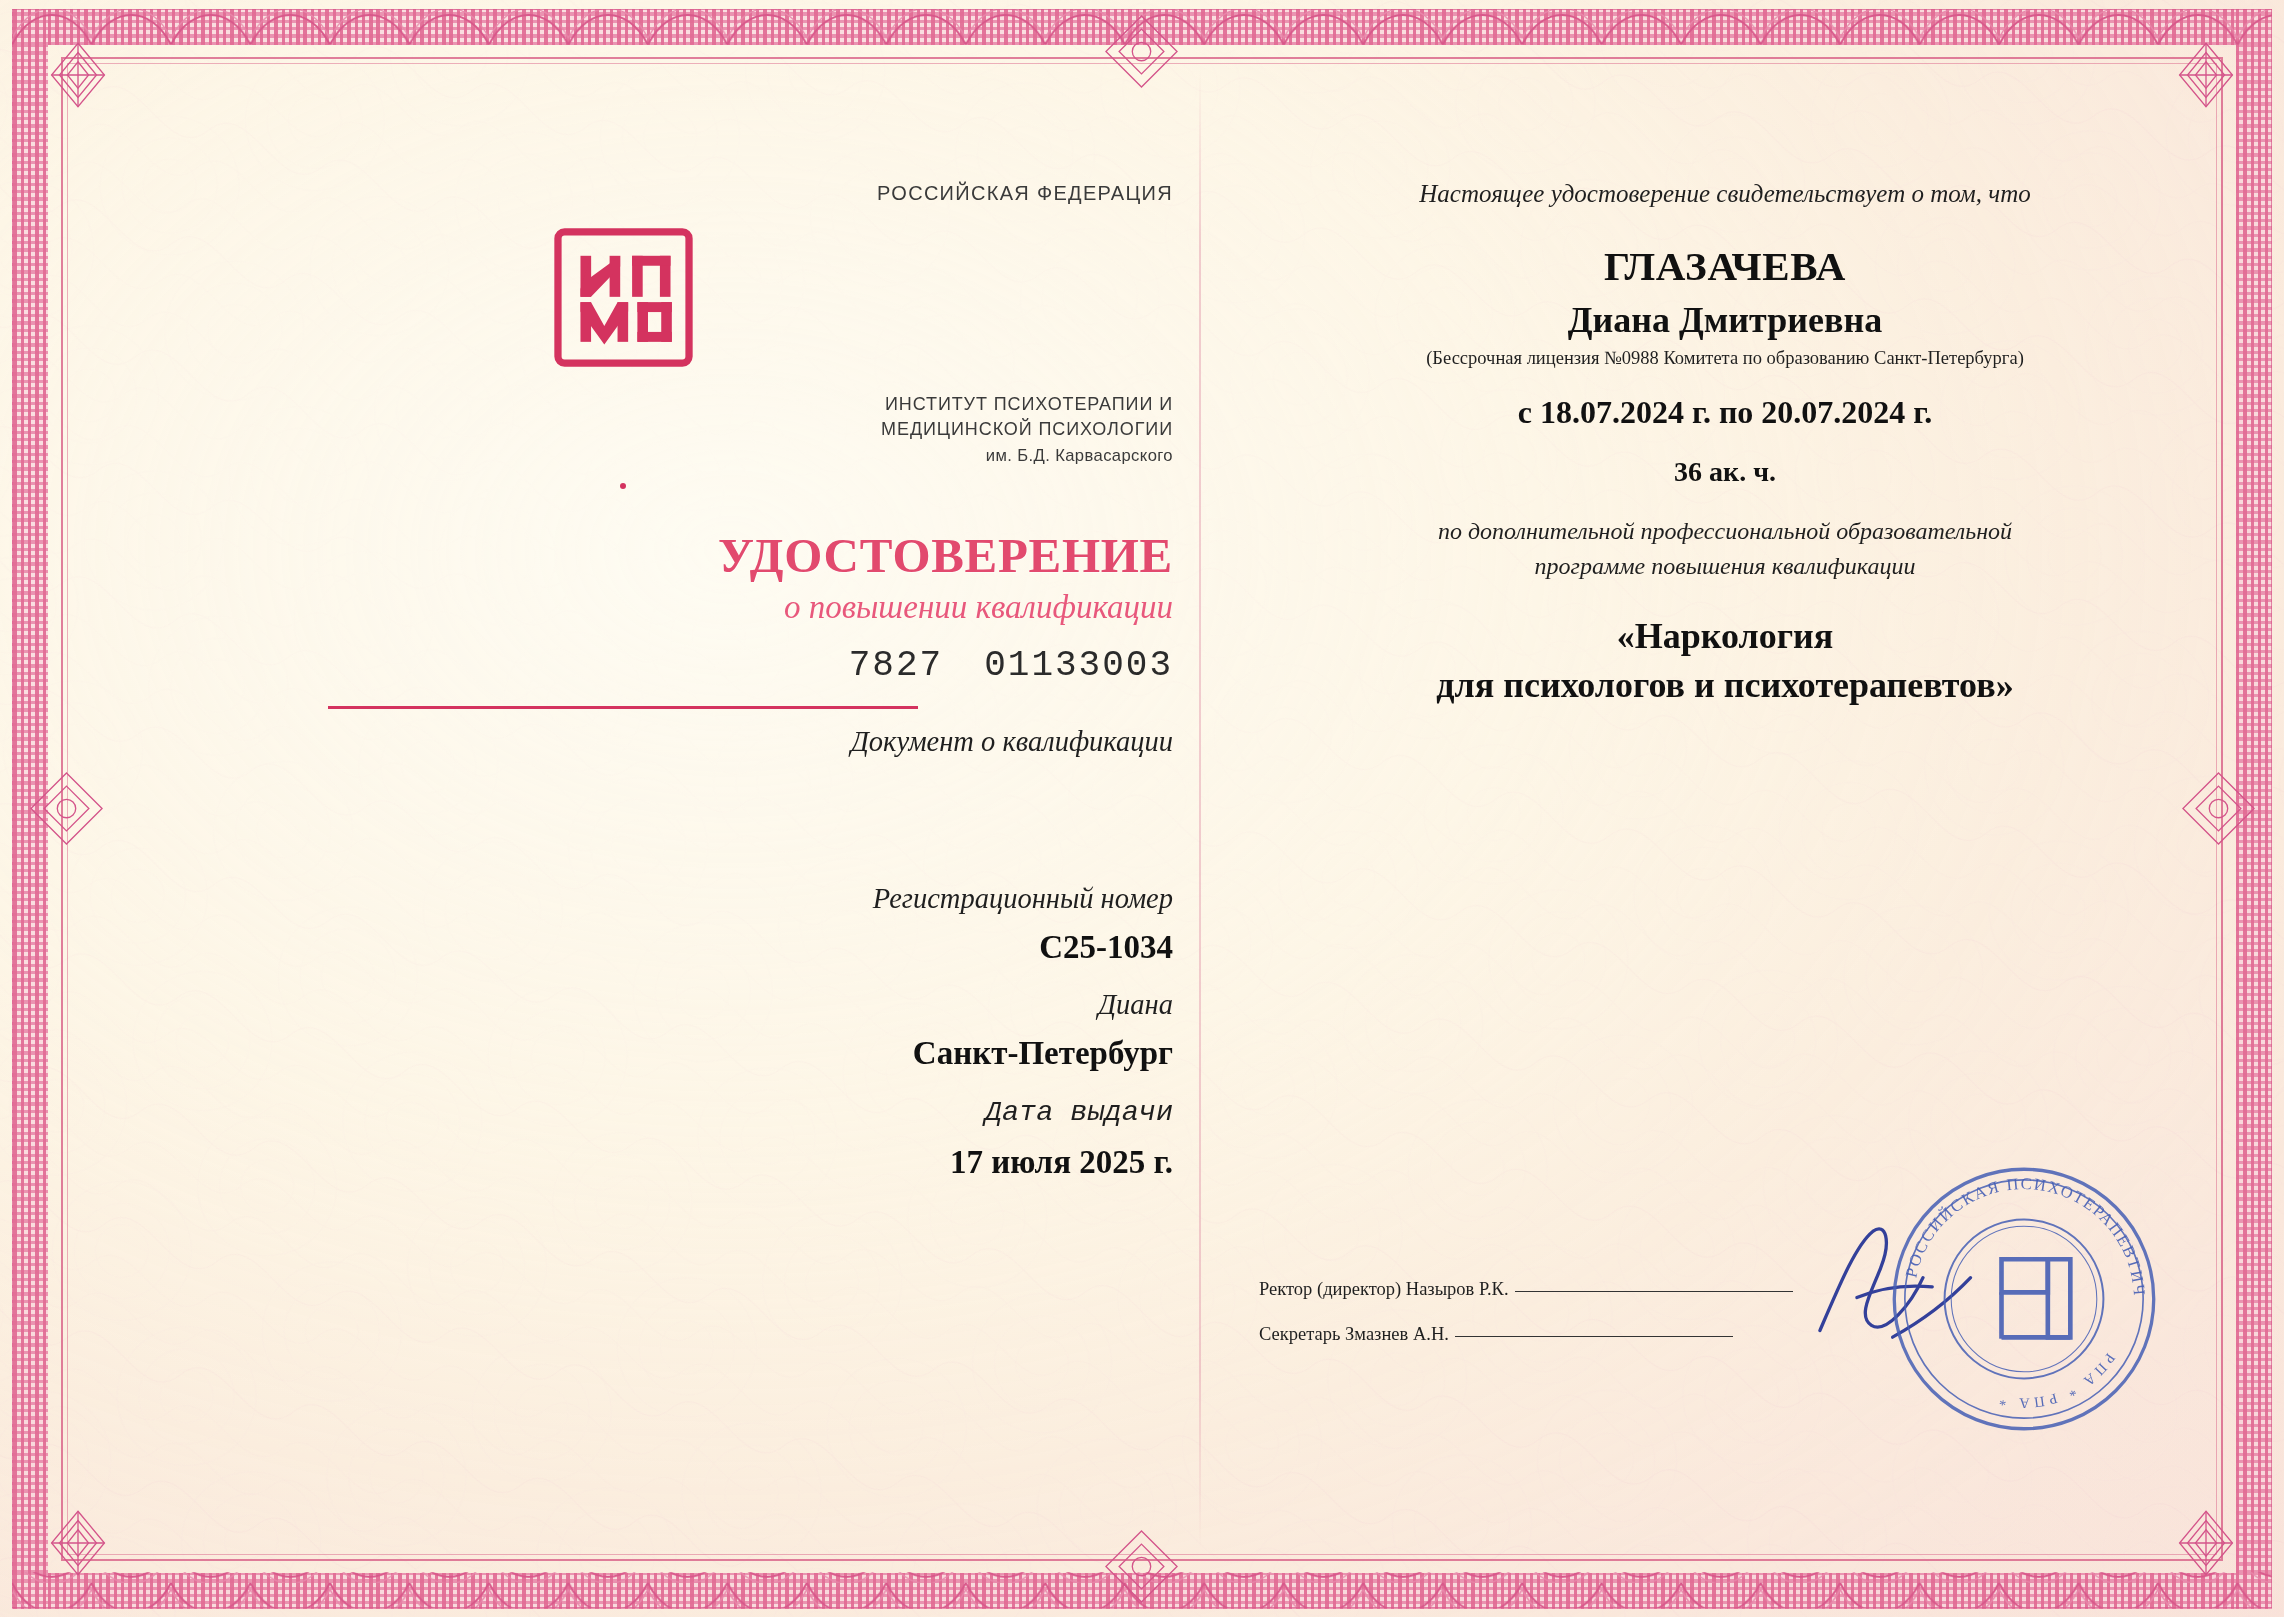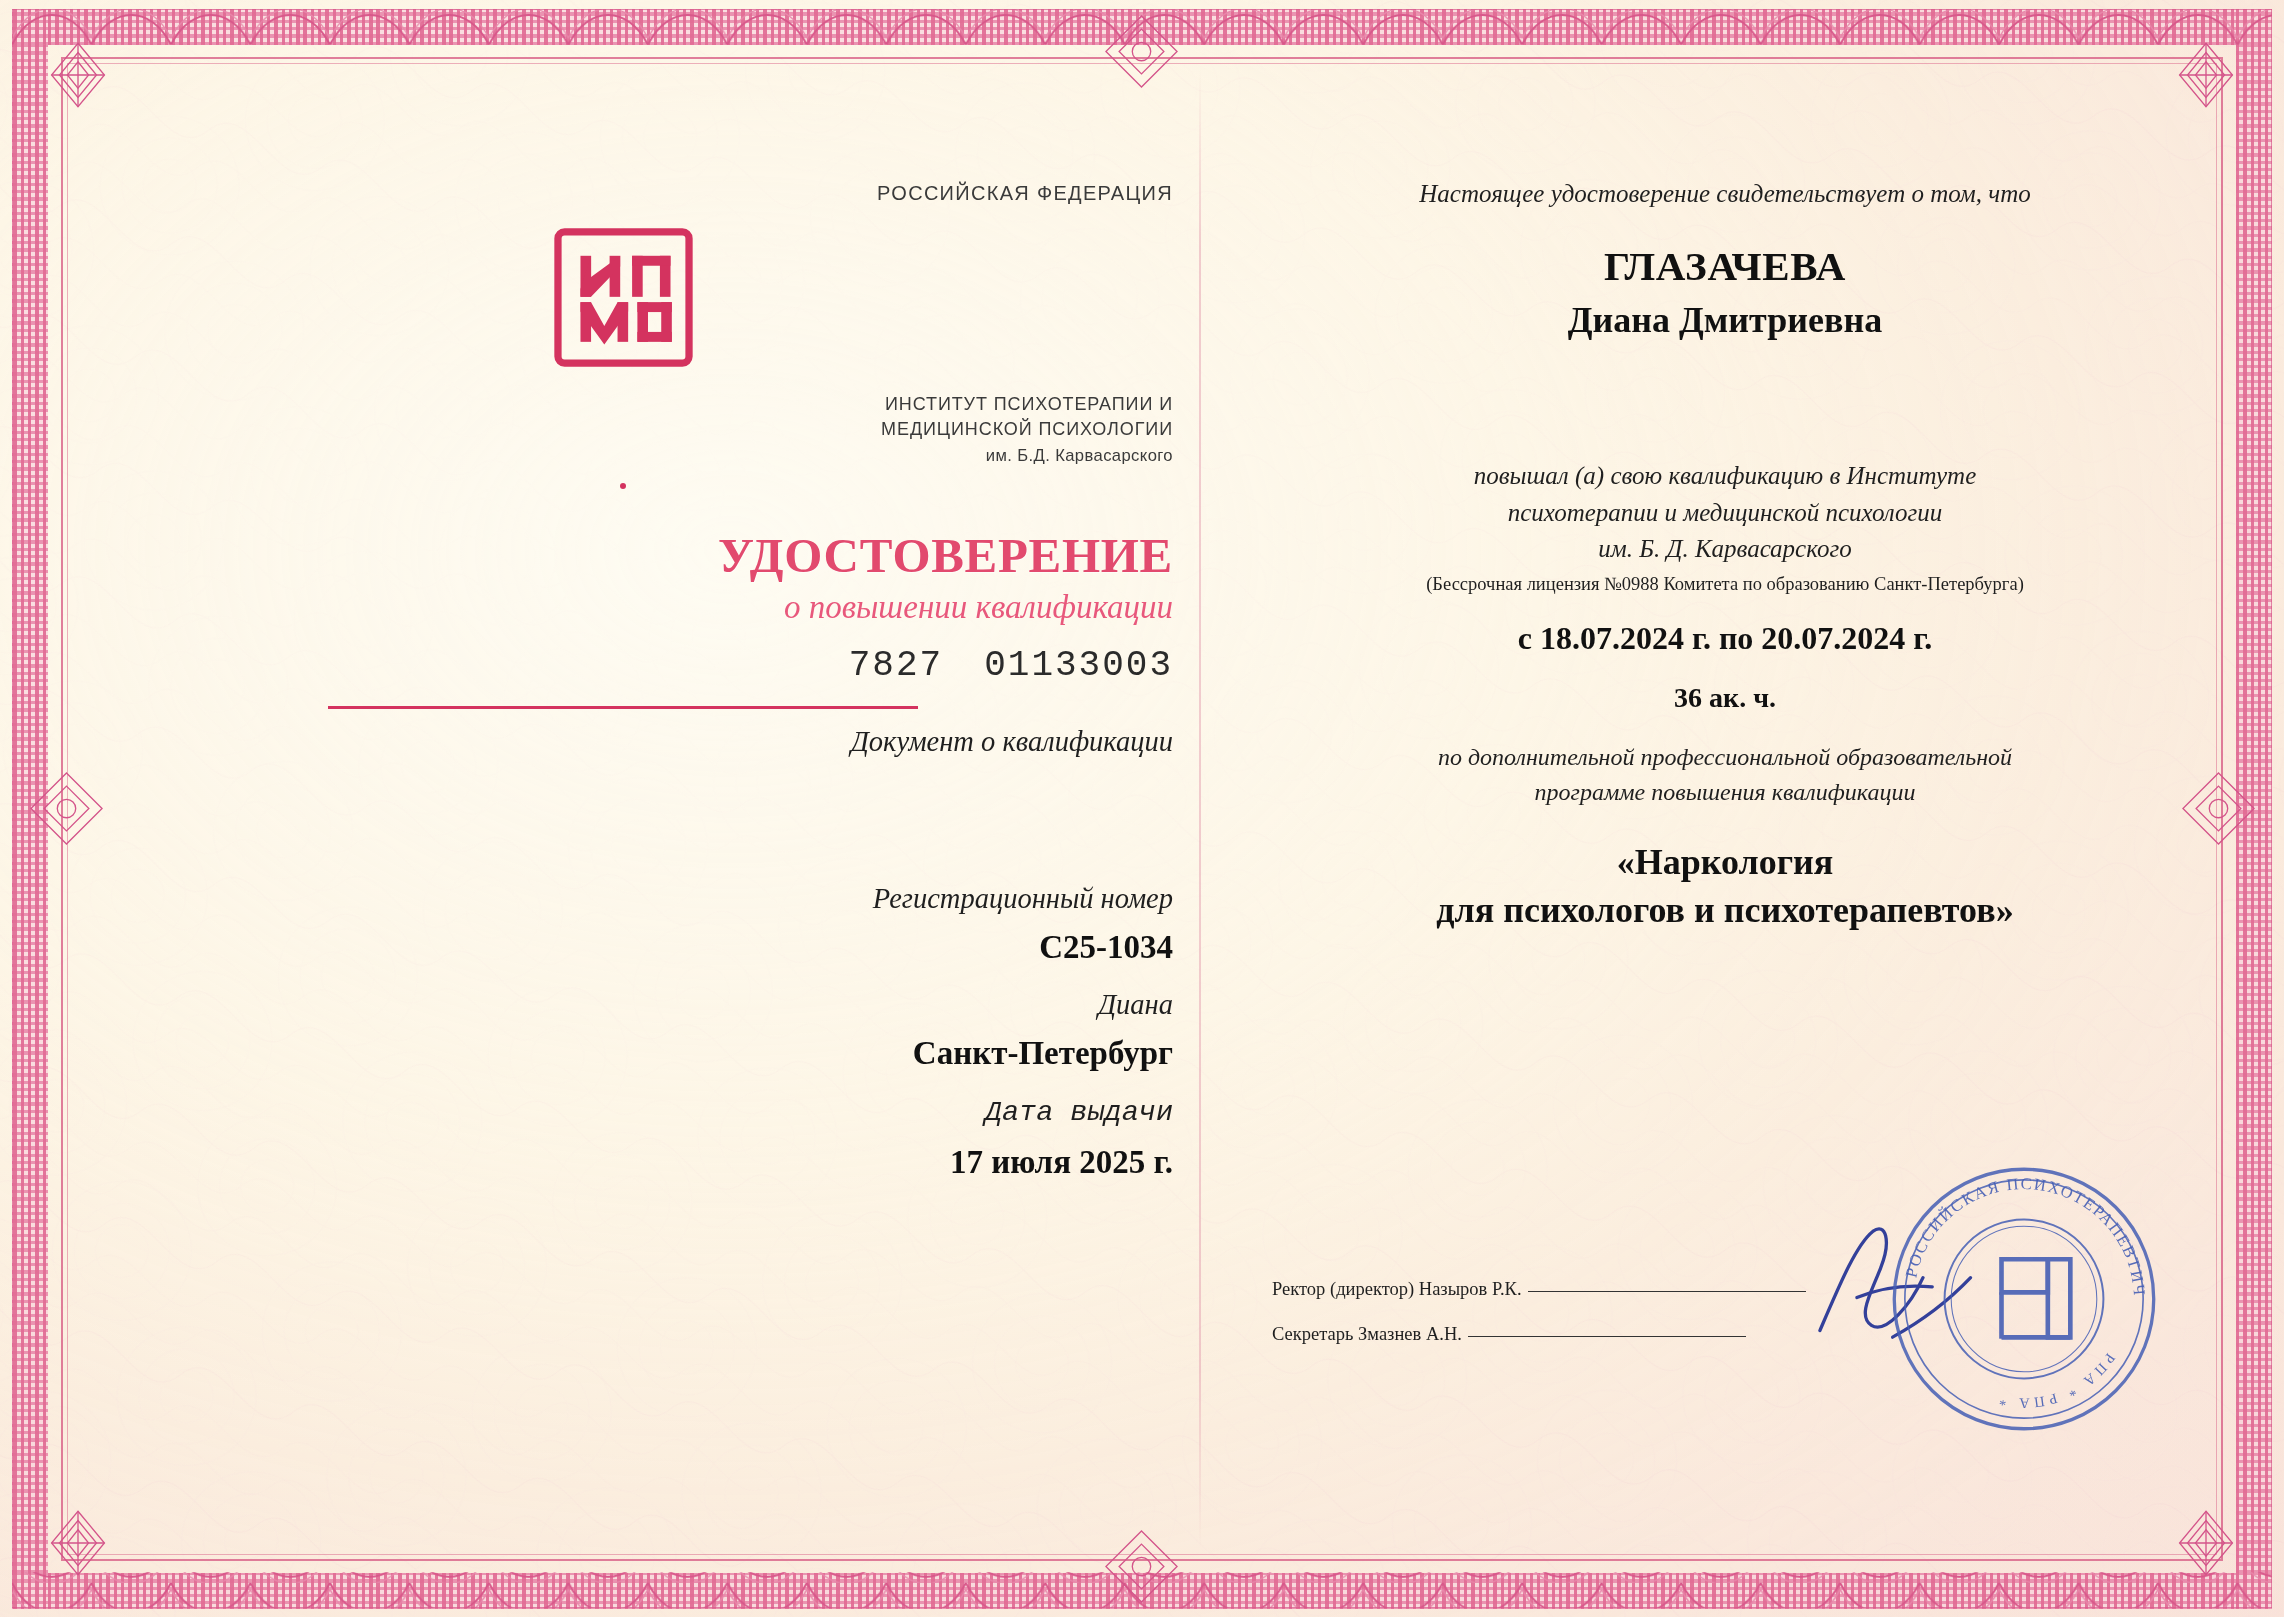--- a/index.html
+++ b/index.html
@@ -319,21 +319,21 @@
     margin-top: 28px;
     font-family: "Liberation Serif", serif;
     font-weight: bold;
     font-size: 36px;
     line-height: 1.35;
     color: #111;
   }
 
   .signatures {
     position: absolute;
-    left: 33px;
+    left: 20px;
     bottom: 180px;
     width: 676px;
     text-align: left;
   }
   .sig-row {
     font-family: "Liberation Serif", serif;
     font-size: 18.5px;
     color: #1f1f1f;
     white-space: nowrap;
     margin-bottom: 24px;
@@ -537,25 +537,20 @@
       <div class="date-value">17 июля 2025 г.</div>
     </div>
 
     <div class="right-col">
 
       <div class="certifies">Настоящее удостоверение свидетельствует о том, что</div>
 
       <div class="surname">ГЛАЗАЧЕВА</div>
       <div class="givenname">Диана Дмитриевна</div>
 
-      <div class="improved">
-        <div>повышал (а) свою квалификацию в Институте</div>
-        <div>психотерапии и медицинской психологии</div>
-        <div>им. Б. Д. Карвасарского</div>
-      </div>
       <div class="license">(Бессрочная лицензия №0988 Комитета по образованию Санкт-Петербурга)</div>
 
       <div class="period">с 18.07.2024 г. по 20.07.2024 г.</div>
       <div class="hours">36 ак. ч.</div>
 
       <div class="program-caption">
         <div>по дополнительной профессиональной образовательной</div>
         <div>программе повышения квалификации</div>
       </div>
 

